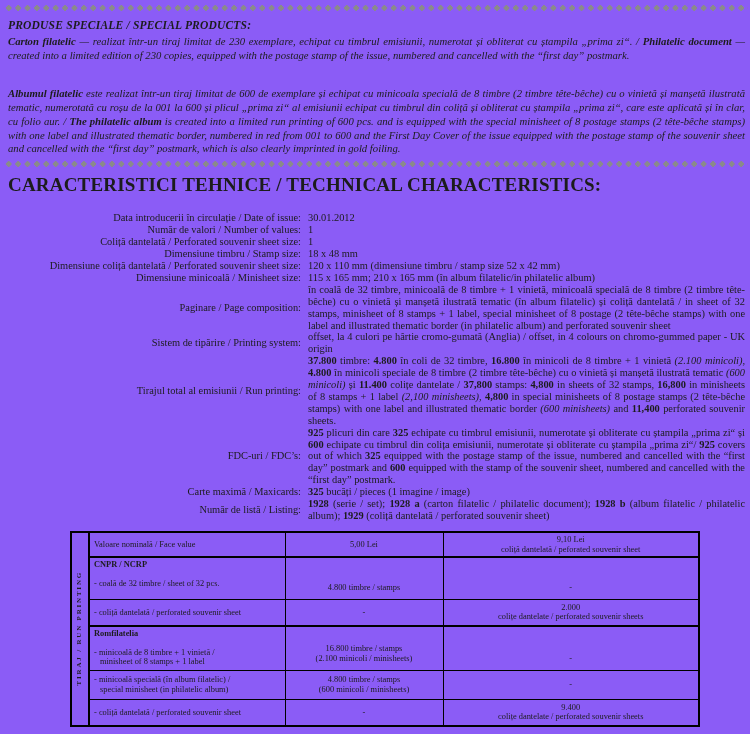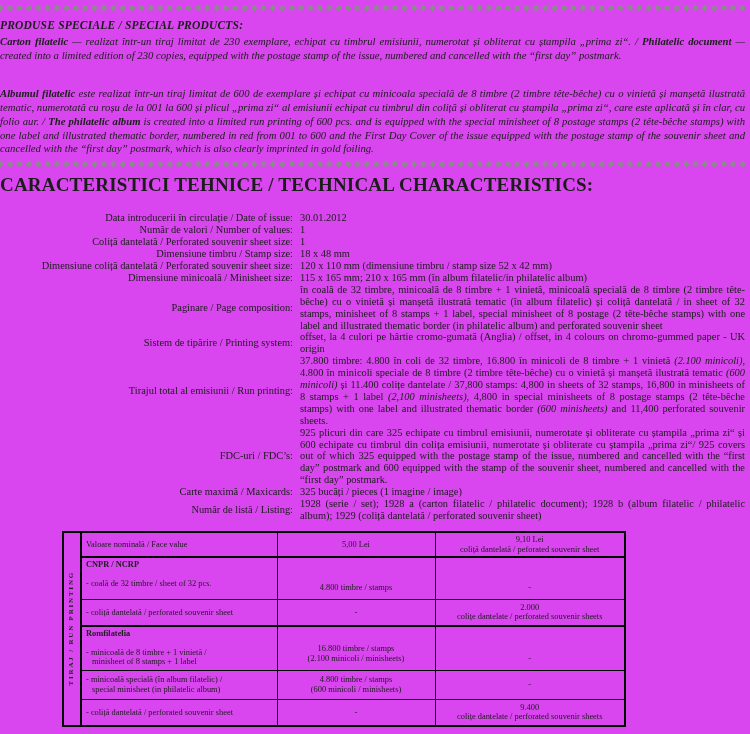--- a/index.html
+++ b/index.html
@@ -1,20 +1,20 @@
 <!DOCTYPE html>
 <html><head>
 <meta charset="utf-8">
 <style>
   * { margin:0; padding:0; box-sizing:border-box; }
   html,body { background:#ffffff; }
   .page {
-    width:750px; height:734px; background:#d946ef; overflow:hidden;
+    width:750px; height:734px; background:#8b5cf6; overflow:hidden;
     font-family:"Liberation Serif","DejaVu Serif",serif; color:#1c1c1c;
-    padding:0 5px 0 0; position:relative;
+    padding:0 5px 0 8px; position:relative;
   }
   .dots {
     height:8px; margin:4px -3px 0 -4px;
     background-image:radial-gradient(circle 2.7px at 4.7px 4px, #8a8a8a 2.55px, transparent 2.8px);
     background-size:9.4px 8px; background-repeat:repeat-x;
   }
   .dots.second { margin-top:3px; }
   .h1 {
     font-size:11.5px; font-weight:bold; font-style:italic;
     margin:7px 0 4px; letter-spacing:0.2px;
@@ -26,34 +26,34 @@
   .para.first { margin-bottom:13px; }
   .para.second { margin-bottom:4px;margin-top:24px; }
   .h2 {
     font-size:19px; font-weight:bold; 
     margin:6px 0 0; letter-spacing:0.2px;
   }
   .tech { margin-top:16px; font-size:10.4px; line-height:11.9px; }
   .trow { display:flex; align-items:center; }
   .tlabel { flex:0 0 300px; text-align:right; padding-right:7px; }
   .tvalue { flex:1; text-align:justify; }
-  .tvalue b { font-weight:normal; }
+  .tvalue b { font-weight:bold; }
   .tvalue i { font-style:italic; }
   
   .table-wrap { margin:9px 0 0 62px; }
   table { border-collapse:collapse; table-layout:fixed; border:2.5px solid #000; }
   td { border:1px solid #000; font-size:8.4px; line-height:9.6px; vertical-align:middle; padding:2px 4px; }
   td.side { width:18px; padding:0; text-align:center; vertical-align:middle; border-right:2px solid #000; }
   .vtext {
     display:inline-block; writing-mode:vertical-rl; transform:rotate(180deg);
     font-weight:bold; font-size:7px; letter-spacing:1.8px; white-space:nowrap;
   }
   td.desc { width:196px; border-right:1.5px solid #000; text-align:left; }
   td.qty  { width:158px; border-right:1.5px solid #000; text-align:center; }
-  td.souv { width:190px; text-align:center; }
+  td.souv { width:256px; text-align:center; }
   tr.thick-top td { border-top:2px solid #000; }
   tr.r1 td { height:24px; }
   tr.r2 td { height:42px; }
   tr.r3 td { height:27px; }
   tr.r4 td { height:44px; }
   tr.r5 td { height:29px; }
   tr.r6 td { height:27px; }
   .group-h { font-weight:bold; }
   .gap-item { margin-top:9px; }
   td.vtop { vertical-align:top; }

